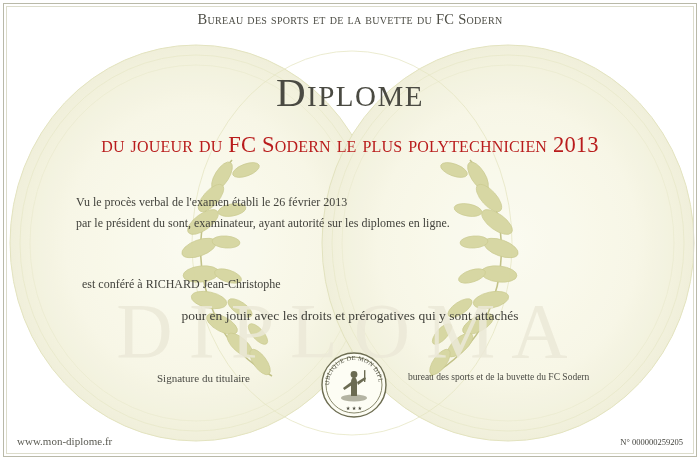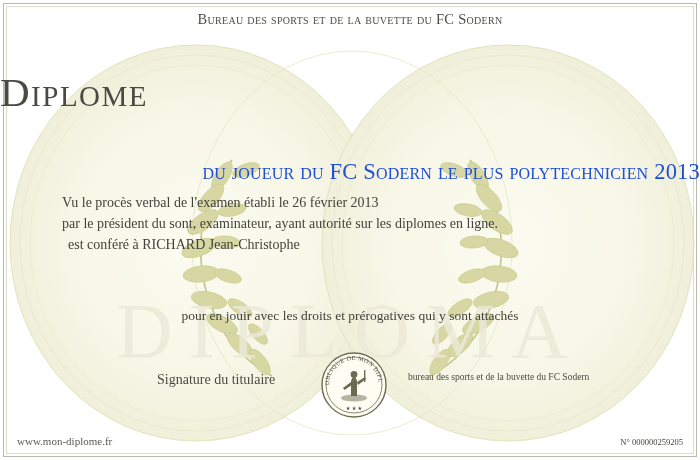--- a/index.html
+++ b/index.html
@@ -66,61 +66,61 @@
     text-align: center;
     font-size: 14.5px;
     font-variant: small-caps;
     letter-spacing: .3px;
     color: #4d4d45;
   }
   .title {
     position: absolute;
     top: 68px;
     left: 0; right: 0;
+    text-align: center;
     font-size: 41px;
     font-variant: small-caps;
     letter-spacing: 1.5px;
     color: #4a4a42;
   }
   .subtitle {
     position: absolute;
     top: 132px;
     left: 0; right: 0;
-    text-align: right;
+    text-align: center;
     font-size: 22.5px;
     font-variant: small-caps;
     letter-spacing: .2px;
-    color: #1d4ed8;
+    color: #b91c1c;
     white-space: nowrap;
-    margin-top: 27px;
   }
   .body-block {
     position: absolute;
     top: 192px;
-    left: 62px;
+    left: 76px;
     width: 520px;
-    font-size: 14px;
+    font-size: 12px;
     line-height: 21px;
     color: #42423c;
   }
   .body-block .ln { white-space: nowrap; }
-  .body-block .ln.indent { padding-left: 6px; }
+  .body-block .ln.indent { padding-left: 6px; margin-top: 40px; }
   .enjoy {
     position: absolute;
     top: 308px;
     left: 0; right: 0;
     text-align: center;
     font-size: 13.5px;
     color: #42423c;
   }
   .sig-left {
     position: absolute;
     top: 372px;
     left: 157px;
-    font-size: 14px;
+    font-size: 11px;
     color: #4a4a44;
   }
   .sig-right {
     position: absolute;
     top: 372px;
     left: 408px;
     font-size: 9.5px;
     color: #4a4a44;
   }
   .footer-left {

